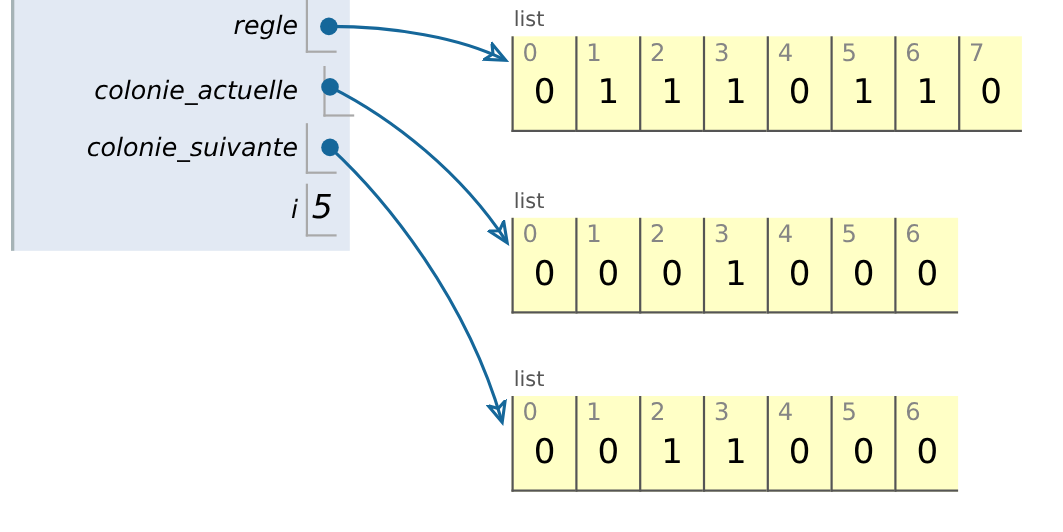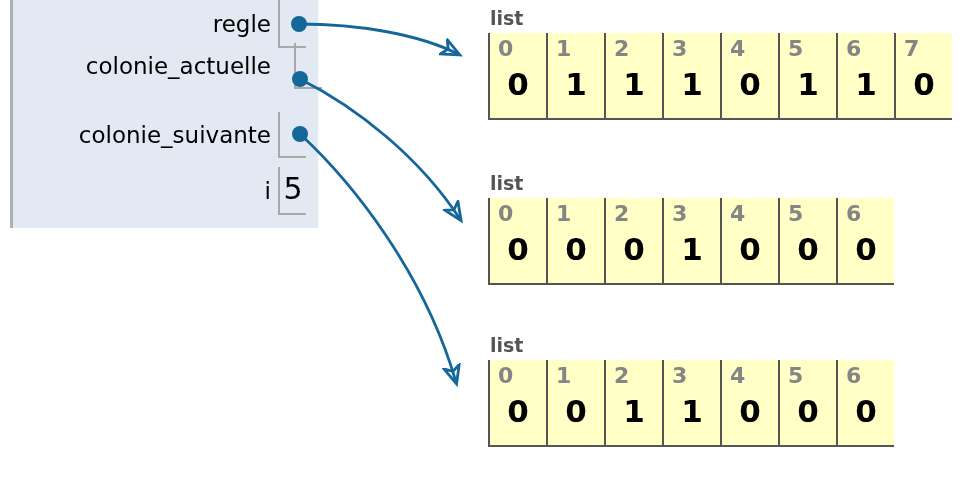--- a/index.html
+++ b/index.html
@@ -16,37 +16,37 @@
   html,body{background:#fff;}
   #app{
     position:relative;width:966px;height:484px;overflow:hidden;background:#fff;
     font-family:"DejaVu Sans","Liberation Sans",sans-serif;
   }
   
   .stack-frame{
     position:absolute;left:10px;top:0;width:308px;height:228px;
     background:var(--frame-bg);border-left:3px solid var(--frame-border);
   }
-  .var-row{position:absolute;left:3px;display:flex;align-items:stretch;}
+  .var-row{position:absolute;left:3px;display:flex;align-items:stretch;font-style:italic;}
   .var-row.r0{top:0;height:48px;}
-  .var-row.r1{top:43px;height:46px;gap:16px;}
+  .var-row.r1{top:60px;height:46px;gap:16px;}
   .var-row.r2{top:112px;height:46px;justify-content:center;}
   .var-row.r3{top:167px;height:48px;}
   .var-name{
     width:262px;display:flex;align-items:center;justify-content:flex-end;
     padding-right:7px;font-size:23px;color:#000;white-space:nowrap;
   }
   .var-box{
     width:28px;border-left:2px solid var(--cell-frame);
     border-bottom:2px solid var(--cell-frame);
     display:flex;align-items:center;justify-content:center;
   }
   .var-box .prim{font-size:30px;color:#000;line-height:1;padding-bottom:2px;}
   
-  .heap-obj{position:absolute;left:488px;font-weight:bold;}
+  .heap-obj{position:absolute;left:465px;}
   .heap-obj.o0{top:6px;}
   .heap-obj.o1{top:171px;}
   .heap-obj.o2{top:333px;}
   .type-label{font-size:19px;line-height:25px;height:27px;color:var(--label-color);padding-left:2px;}
   .list-table{display:flex;}
   .cell{
     width:58px;height:87px;background:var(--cell-bg);
     border-left:2px solid var(--cell-border);
     border-bottom:2px solid var(--cell-border);
   }

